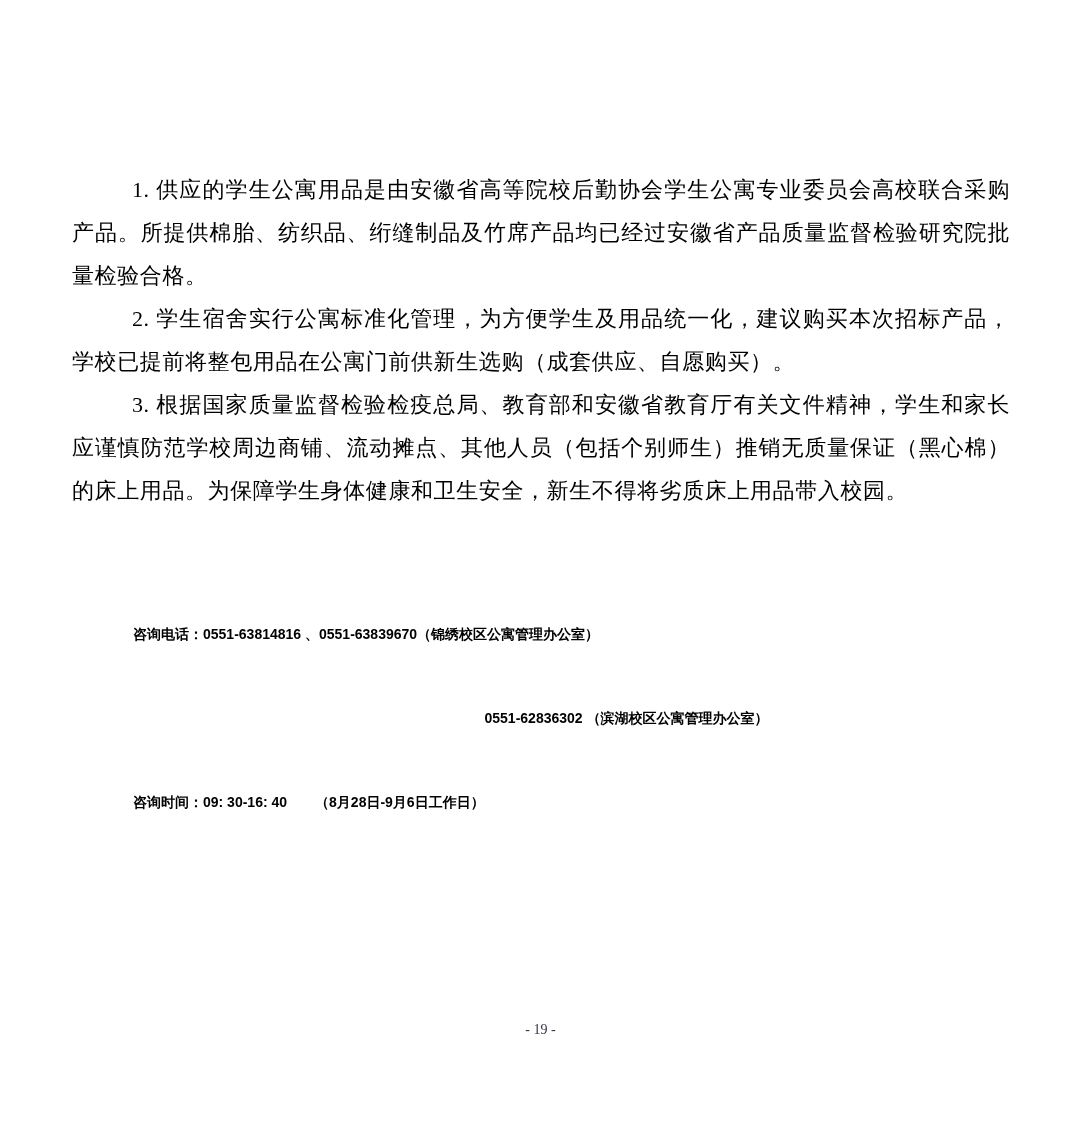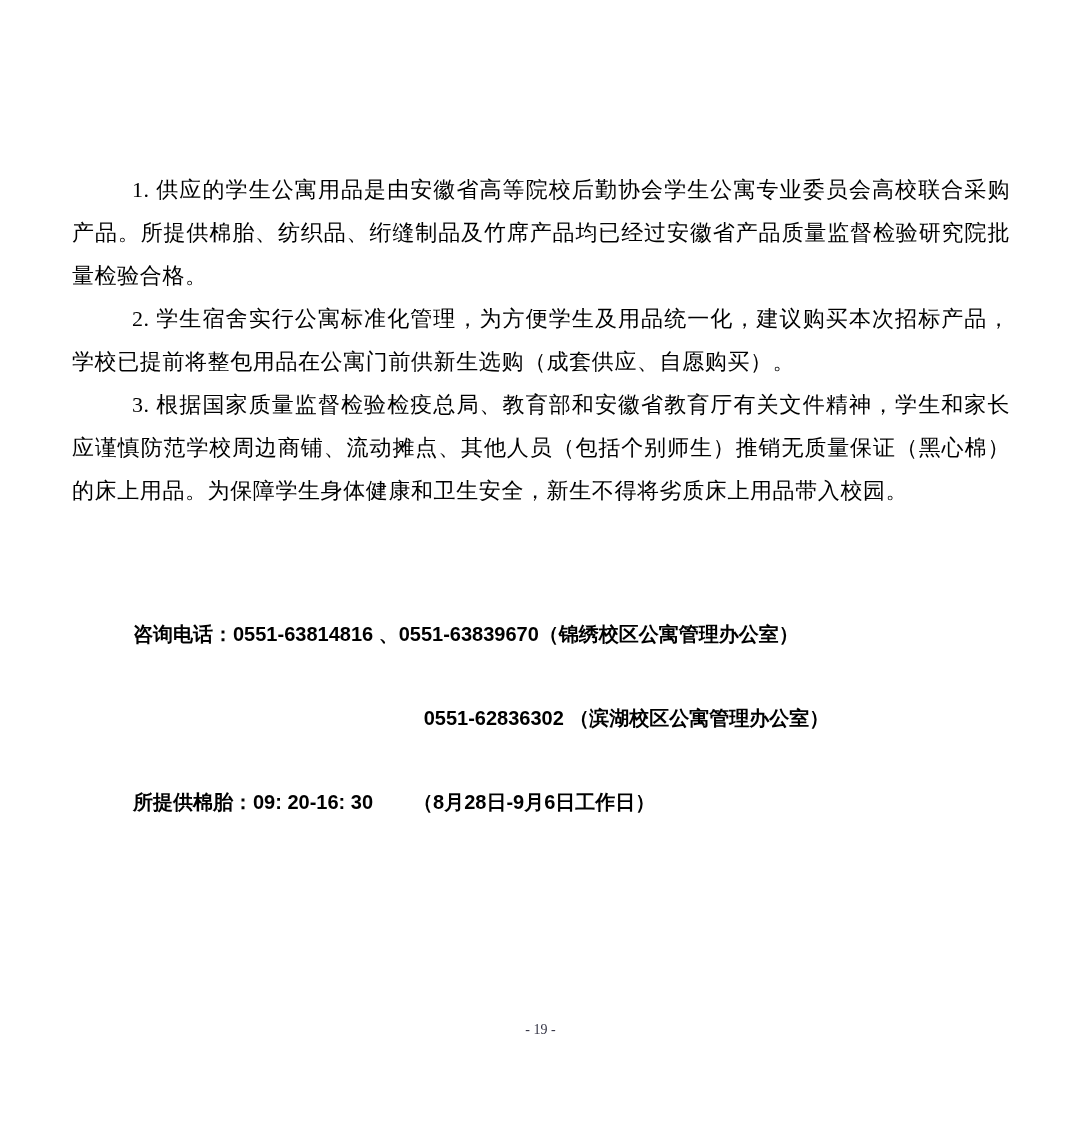--- a/index.html
+++ b/index.html
@@ -34,21 +34,21 @@
     text-justify: inter-character;
     text-indent: 60px;
     letter-spacing: 0.6px;
     font-family: "Liberation Serif", serif;
   }
   .contact {
     margin-top: 52px;
     margin-left: 61px;
     font-family: "Liberation Sans", sans-serif;
     font-weight: bold;
-    font-size: 20px;
+    font-size: 14px;
     line-height: 28px;
     color: #000000;
     white-space: pre-wrap;
   }
   .contact-line {
     min-height: 28px;
   }
   .contact-line.indent {
     padding-left: 110px;
     text-align: center;
@@ -69,18 +69,18 @@
 
 <div class="page">
   <div class="content">
     <p class="para">1. 供应的学生公寓用品是由安徽省高等院校后勤协会学生公寓专业委员会高校联合采购产品。所提供棉胎、纺织品、绗缝制品及竹席产品均已经过安徽省产品质量监督检验研究院批量检验合格。</p>
     <p class="para">2. 学生宿舍实行公寓标准化管理，为方便学生及用品统一化，建议购买本次招标产品，学校已提前将整包用品在公寓门前供新生选购（成套供应、自愿购买）。</p>
     <p class="para">3. 根据国家质量监督检验检疫总局、教育部和安徽省教育厅有关文件精神，学生和家长应谨慎防范学校周边商铺、流动摊点、其他人员（包括个别师生）推销无质量保证（黑心棉）的床上用品。为保障学生身体健康和卫生安全，新生不得将劣质床上用品带入校园。</p>
 
     <div class="contact">
       <div class="contact-line"><span>咨询电话：</span><span>0551-63814816 、0551-63839670（锦绣校区公寓管理办公室）</span></div>
       <div class="contact-line indent">0551-62836302 （滨湖校区公寓管理办公室）</div>
-      <div class="contact-line"><span>所提供棉胎：</span><span>09: 20-16: 30　　（8月28日-9月6日工作日）</span></div>
+      <div class="contact-line"><span>咨询时间：</span><span>09: 30-16: 40　　（8月28日-9月6日工作日）</span></div>
     </div>
   </div>
 
   <div class="page-number">- 19 -</div>
 </div>
 
 </body></html>

